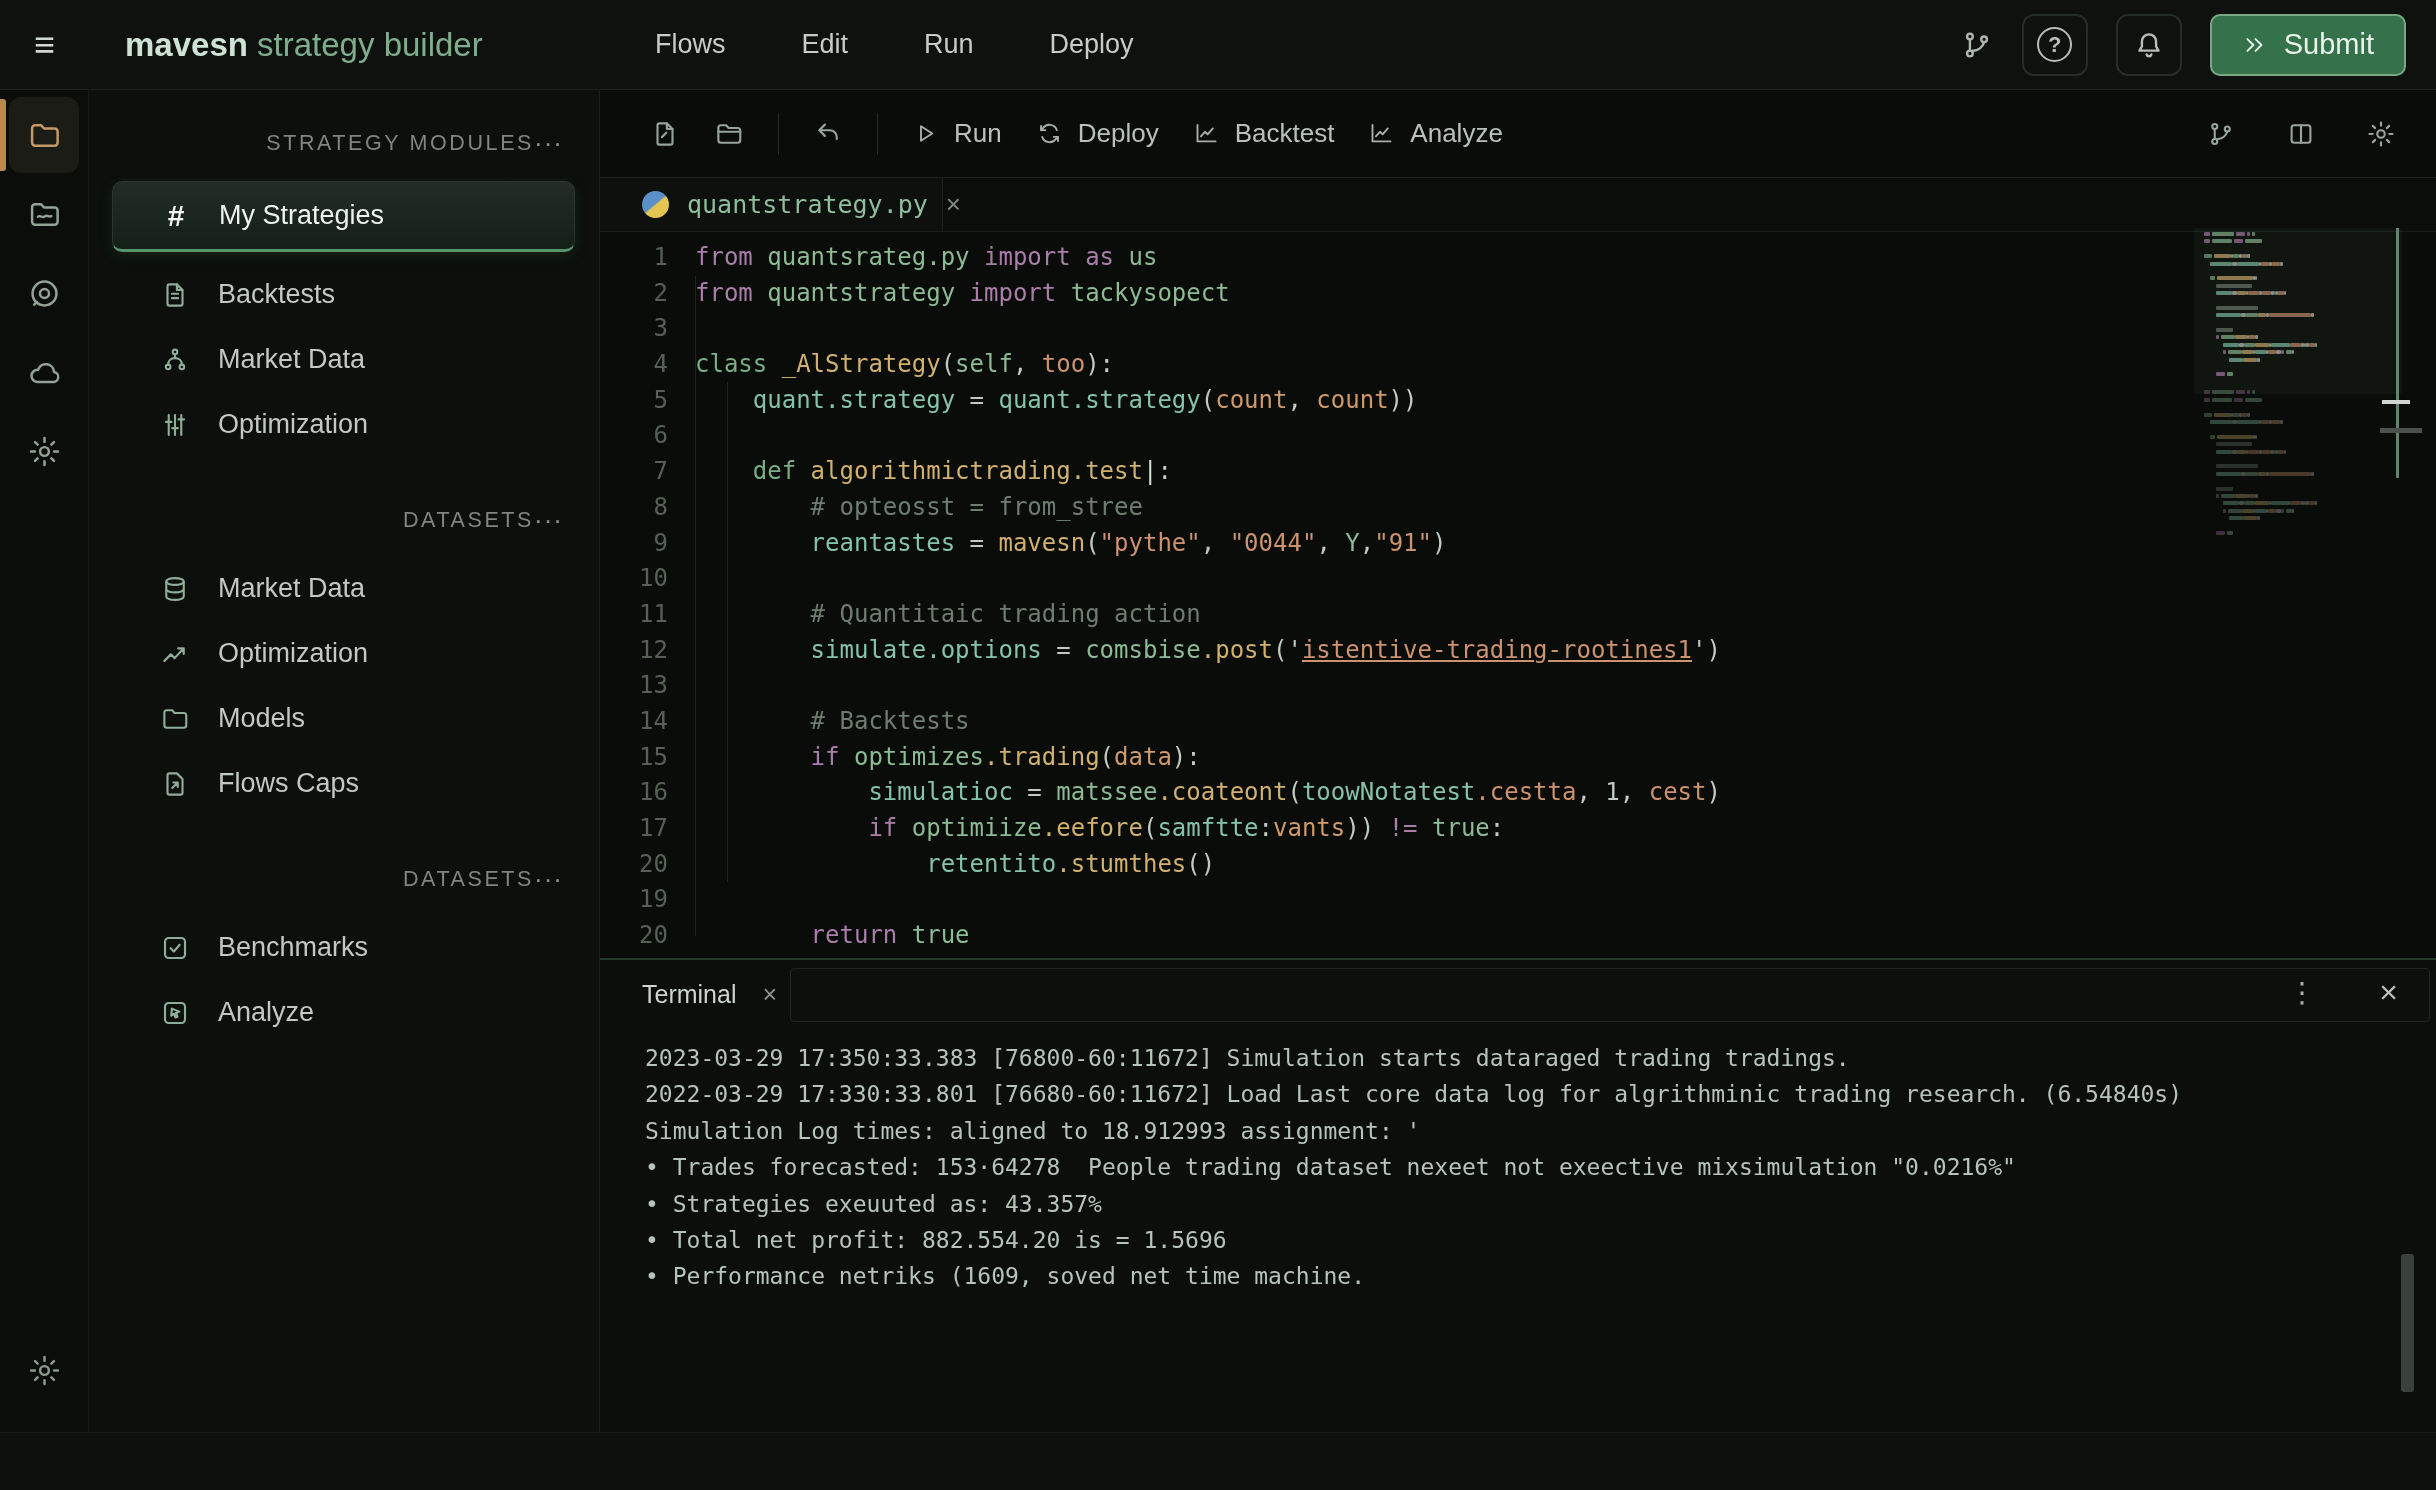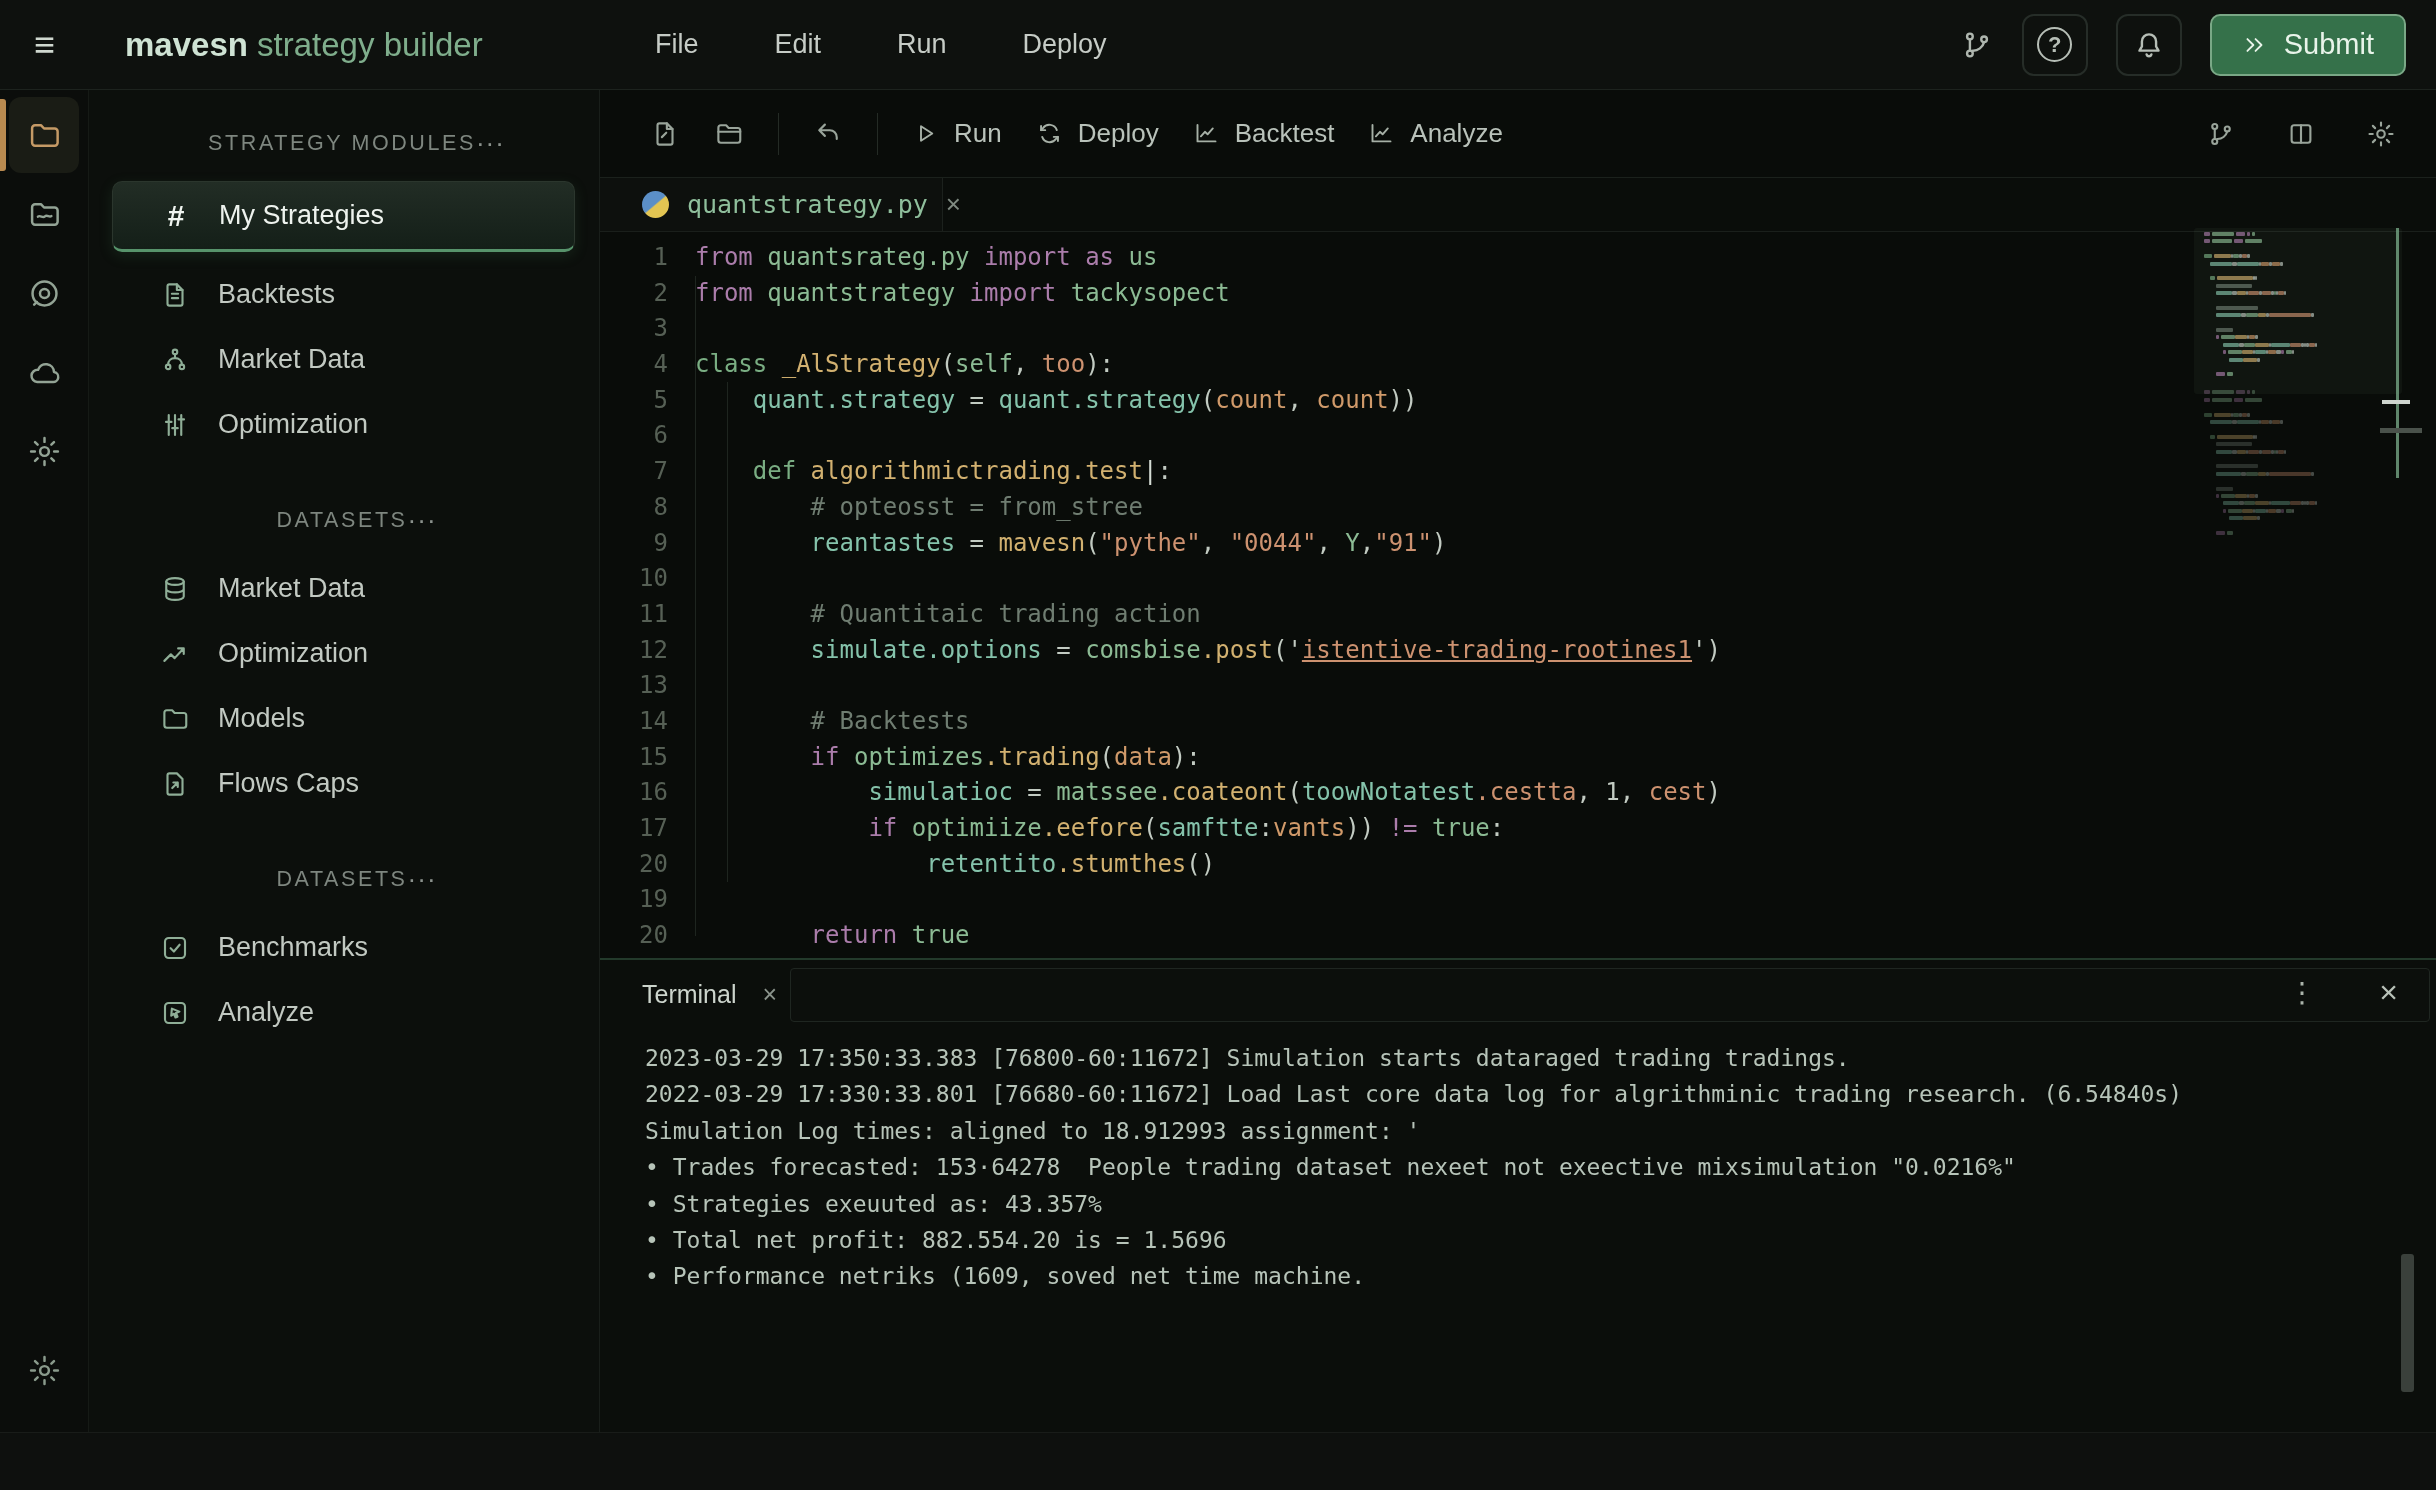--- a/index.html
+++ b/index.html
@@ -32,21 +32,21 @@
   .body{ display:flex; height:1342px; }
 
   .rail{ width:89px; background:#0b0d0b; border-right:1px solid #161a16; position:relative; padding-top:4px; }
   .rail-item{ height:76px; margin:3px 9px; border-radius:12px; display:flex; align-items:center; justify-content:center; color:#93a395; font-size:35px; cursor:pointer; position:relative; }
   .rail-item.active{ background:#1a1c15; color:#c59a66; }
   .rail-item.active::before{ content:""; position:absolute; left:-9px; top:2px; width:6px; height:72px; background:var(--rail-accent); border-radius:0 3px 3px 0; }
   .rail-bottom{ position:absolute; bottom:44px; left:0; width:100%; display:flex; justify-content:center; color:#8a9a8c; font-size:35px; cursor:pointer; }
 
   .sidebar{ width:511px; background:#0c0f0c; border-right:1px solid #191e1a; padding-top:14px; overflow:hidden; }
   .section{ margin-bottom:24px; }
-  .section-head{ display:flex; justify-content:center; align-items:center; padding:24px 36px 20px 61px; color:#7e867f; font-size:21.5px; letter-spacing:2.6px; }
+  .section-head{ display:flex; justify-content:flex-end; align-items:center; padding:24px 36px 20px 61px; color:#7e867f; font-size:21.5px; letter-spacing:2.6px; }
   .section-dots{ letter-spacing:1px; font-size:26px; color:#8a918c; cursor:pointer; }
   .side-item{ display:flex; align-items:center; gap:28px; height:65px; padding-left:71px; color:#c2c9c2; font-size:27px; cursor:pointer; }
   .side-item .icn{ font-size:30px; color:#8fae97; }
   .side-item .hash-glyph{ width:30px; text-align:center; font-size:30px; font-weight:700; color:#cdd5cd; }
   .side-item.active{ margin:2px 24px 10px 23px; padding-left:48px; height:71px; border-radius:10px;
     background:linear-gradient(180deg,#222d25,#141f18);
     border:1px solid #2b362d; border-bottom:3px solid var(--accent); color:#eef3ee;
     box-shadow:0 4px 14px rgba(60,120,80,.18); }
   .side-item.active .hash-glyph{ color:#f0f5f0; }
 
@@ -106,21 +106,21 @@
 </style>
 </head>
 <body>
 
 <div class="app">
 
   <div class="topbar">
     <div class="hamburger">≡</div>
     <div class="brand"><b>mavesn</b><span> strategy builder</span></div>
     <div class="menus" id="menus">
-        <span class="menu-item">File</span>
+        <span class="menu-item">Flows</span>
         <span class="menu-item">Edit</span>
         <span class="menu-item">Run</span>
         <span class="menu-item">Deploy</span>
       </div>
     <div class="top-actions">
       <span class="icn top-plain-icon" id="top-branch">
           <svg viewBox="0 0 24 24">
             <circle cx="7" cy="6" r="2"></circle>
             <circle cx="7" cy="18" r="2"></circle>
             <circle cx="17" cy="8" r="2"></circle>

